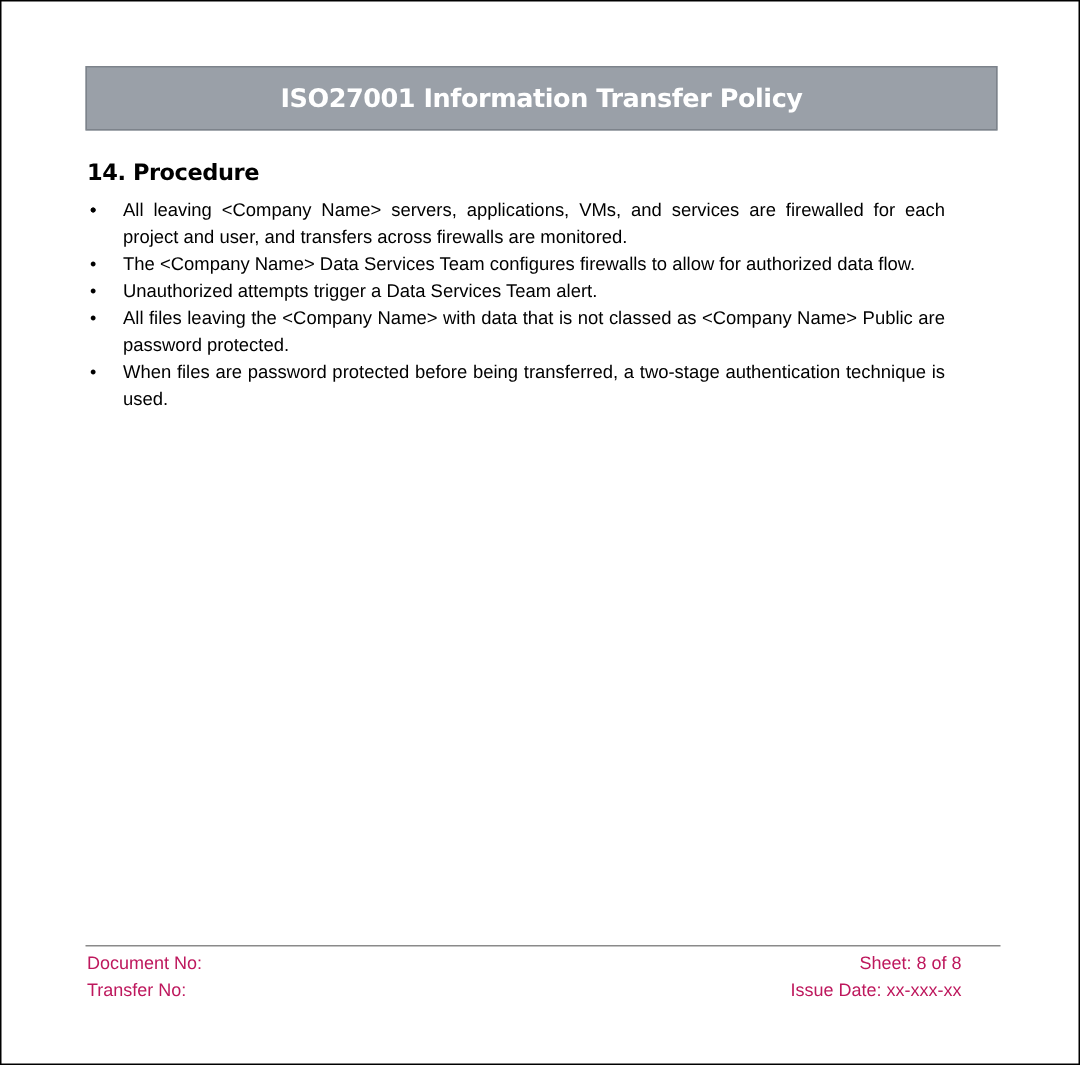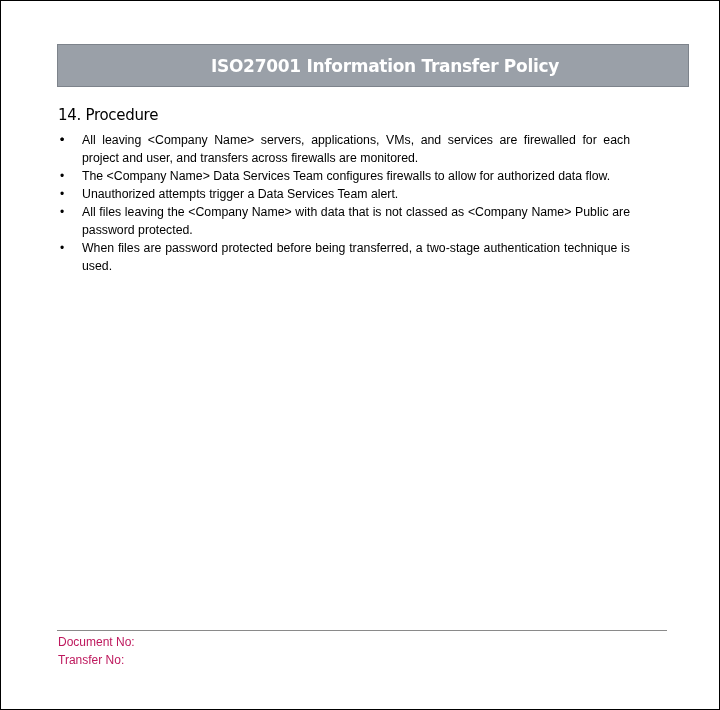--- a/index.html
+++ b/index.html
@@ -9,31 +9,31 @@
       width: 718px; height: 708px;
       border: 1px solid #000000;
       background: #ffffff;
       font-family: "Liberation Sans", sans-serif;
     }
     .title-bar {
       position: absolute; left: 56px; top: 43px;
       width: 606px; height: 41px;
       background: #9aa0a8;
       border: 1px solid #7d838b;
-      display: flex; align-items: center; justify-content: center; padding-left: 24px;
+      display: flex; align-items: center; justify-content: center;
     }
     .title-text {
       color: #ffffff; font-weight: bold; font-size: 17px;
       font-family: "DejaVu Sans", sans-serif;
       letter-spacing: -0.3px;
     }
     .section-heading {
       position: absolute; left: 57px; top: 105px;
       font-family: "DejaVu Sans", sans-serif;
-      font-weight: normal; font-size: 15px; color: #000000;
+      font-weight: bold; font-size: 15px; color: #000000;
       letter-spacing: -0.3px;
     }
     .bullets {
       position: absolute; left: 57px; top: 130px; width: 572px;
       margin: 0; padding: 0; list-style: none;
       font-family: "Liberation Sans", sans-serif;
       font-size: 12.3px; line-height: 18px; color: #000000;
     }
     .bullets li { position: relative; padding-left: 24px; text-align: justify; }
     .bullet-dot {
@@ -70,13 +70,17 @@
       <li><span class="bullet-dot">•</span><span>Unauthorized attempts trigger a Data Services Team alert.</span></li>
       <li><span class="bullet-dot">•</span><span>All files leaving the </span><b>&lt;Company Name&gt;</b><span> with data that is not classed as </span><b>&lt;Company Name&gt;</b><span> Public are password protected.</span></li>
       <li><span class="bullet-dot">•</span><span>When files are password protected before being transferred, a two-stage authentication technique is used.</span></li>
     </ul>
 
   <div class="footer-rule"></div>
   <div class="footer-left">
     <div>Document No:</div>
     <div>Transfer No:</div>
   </div>
+  <div class="footer-right">
+    <div>Sheet: 8 of 8</div>
+    <div>Issue Date: xx-xxx-xx</div>
+  </div>
 </div>
 
 </body></html>

